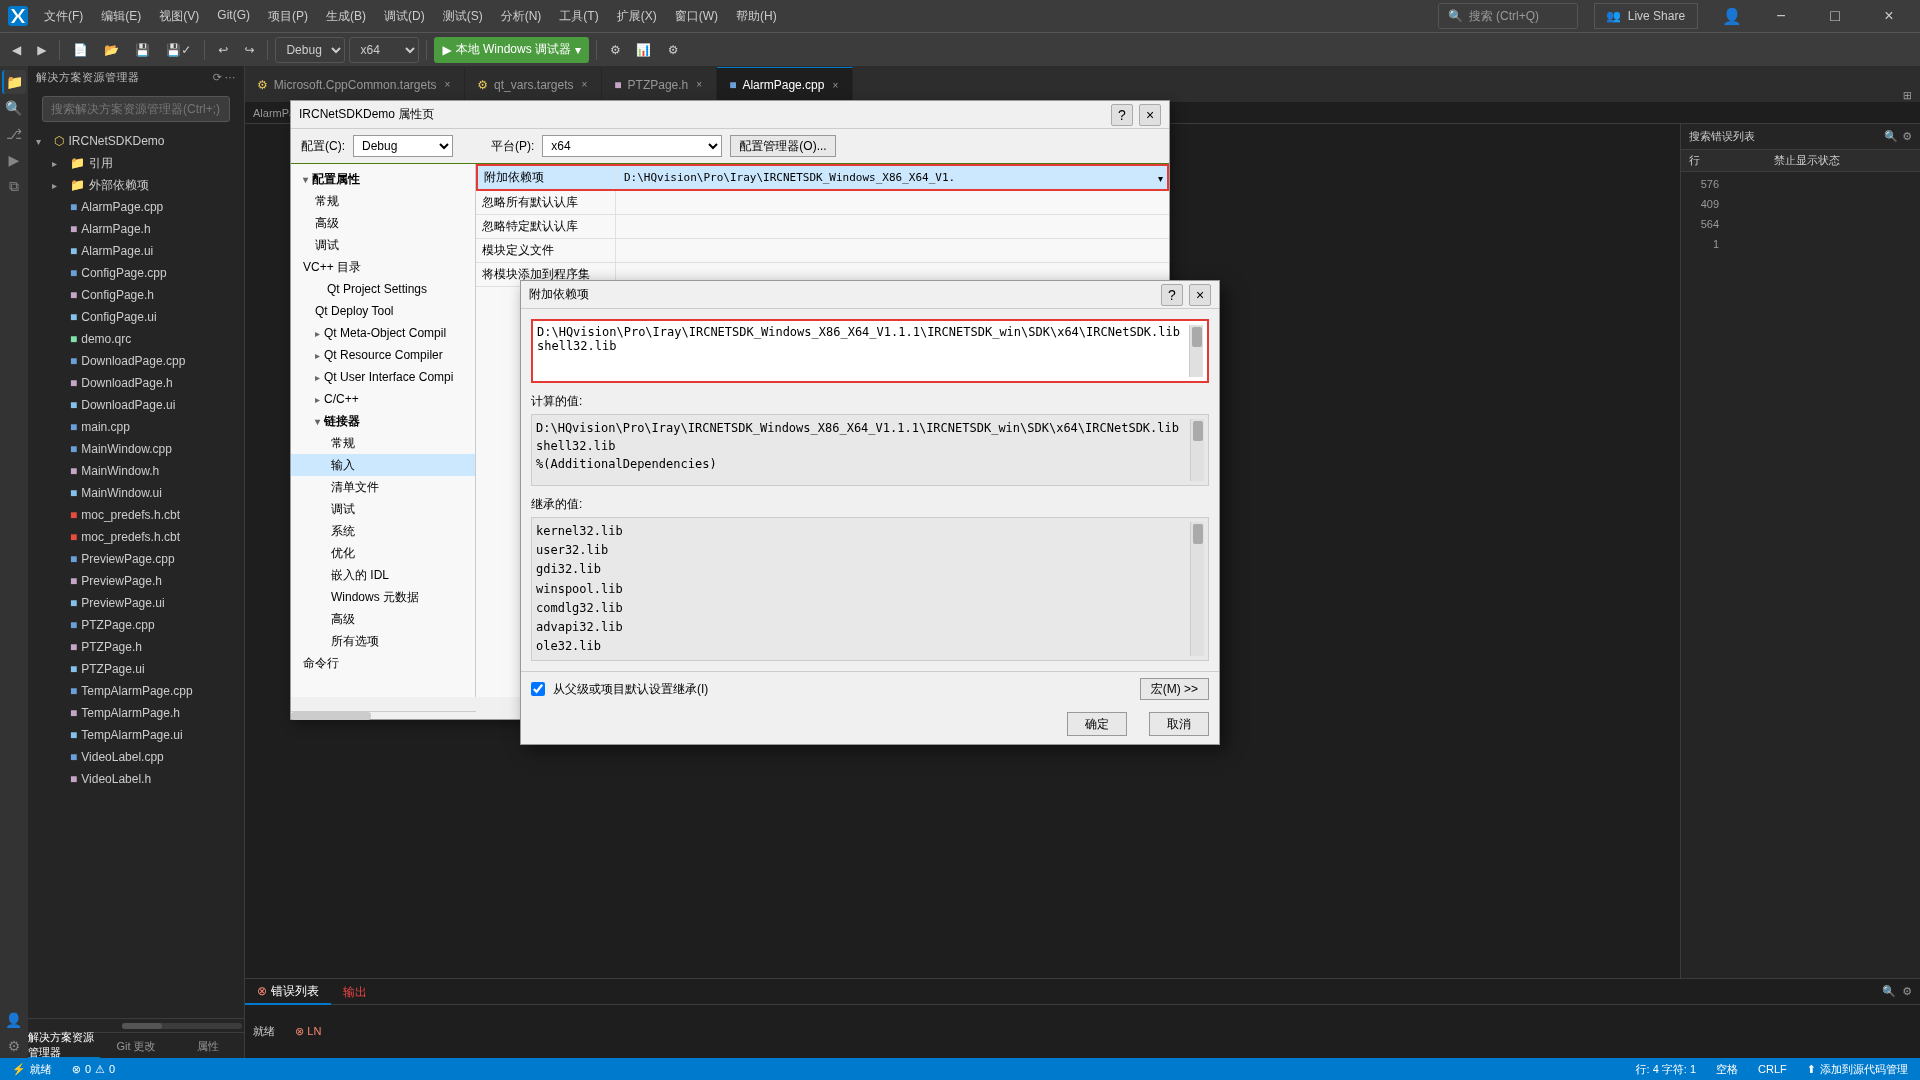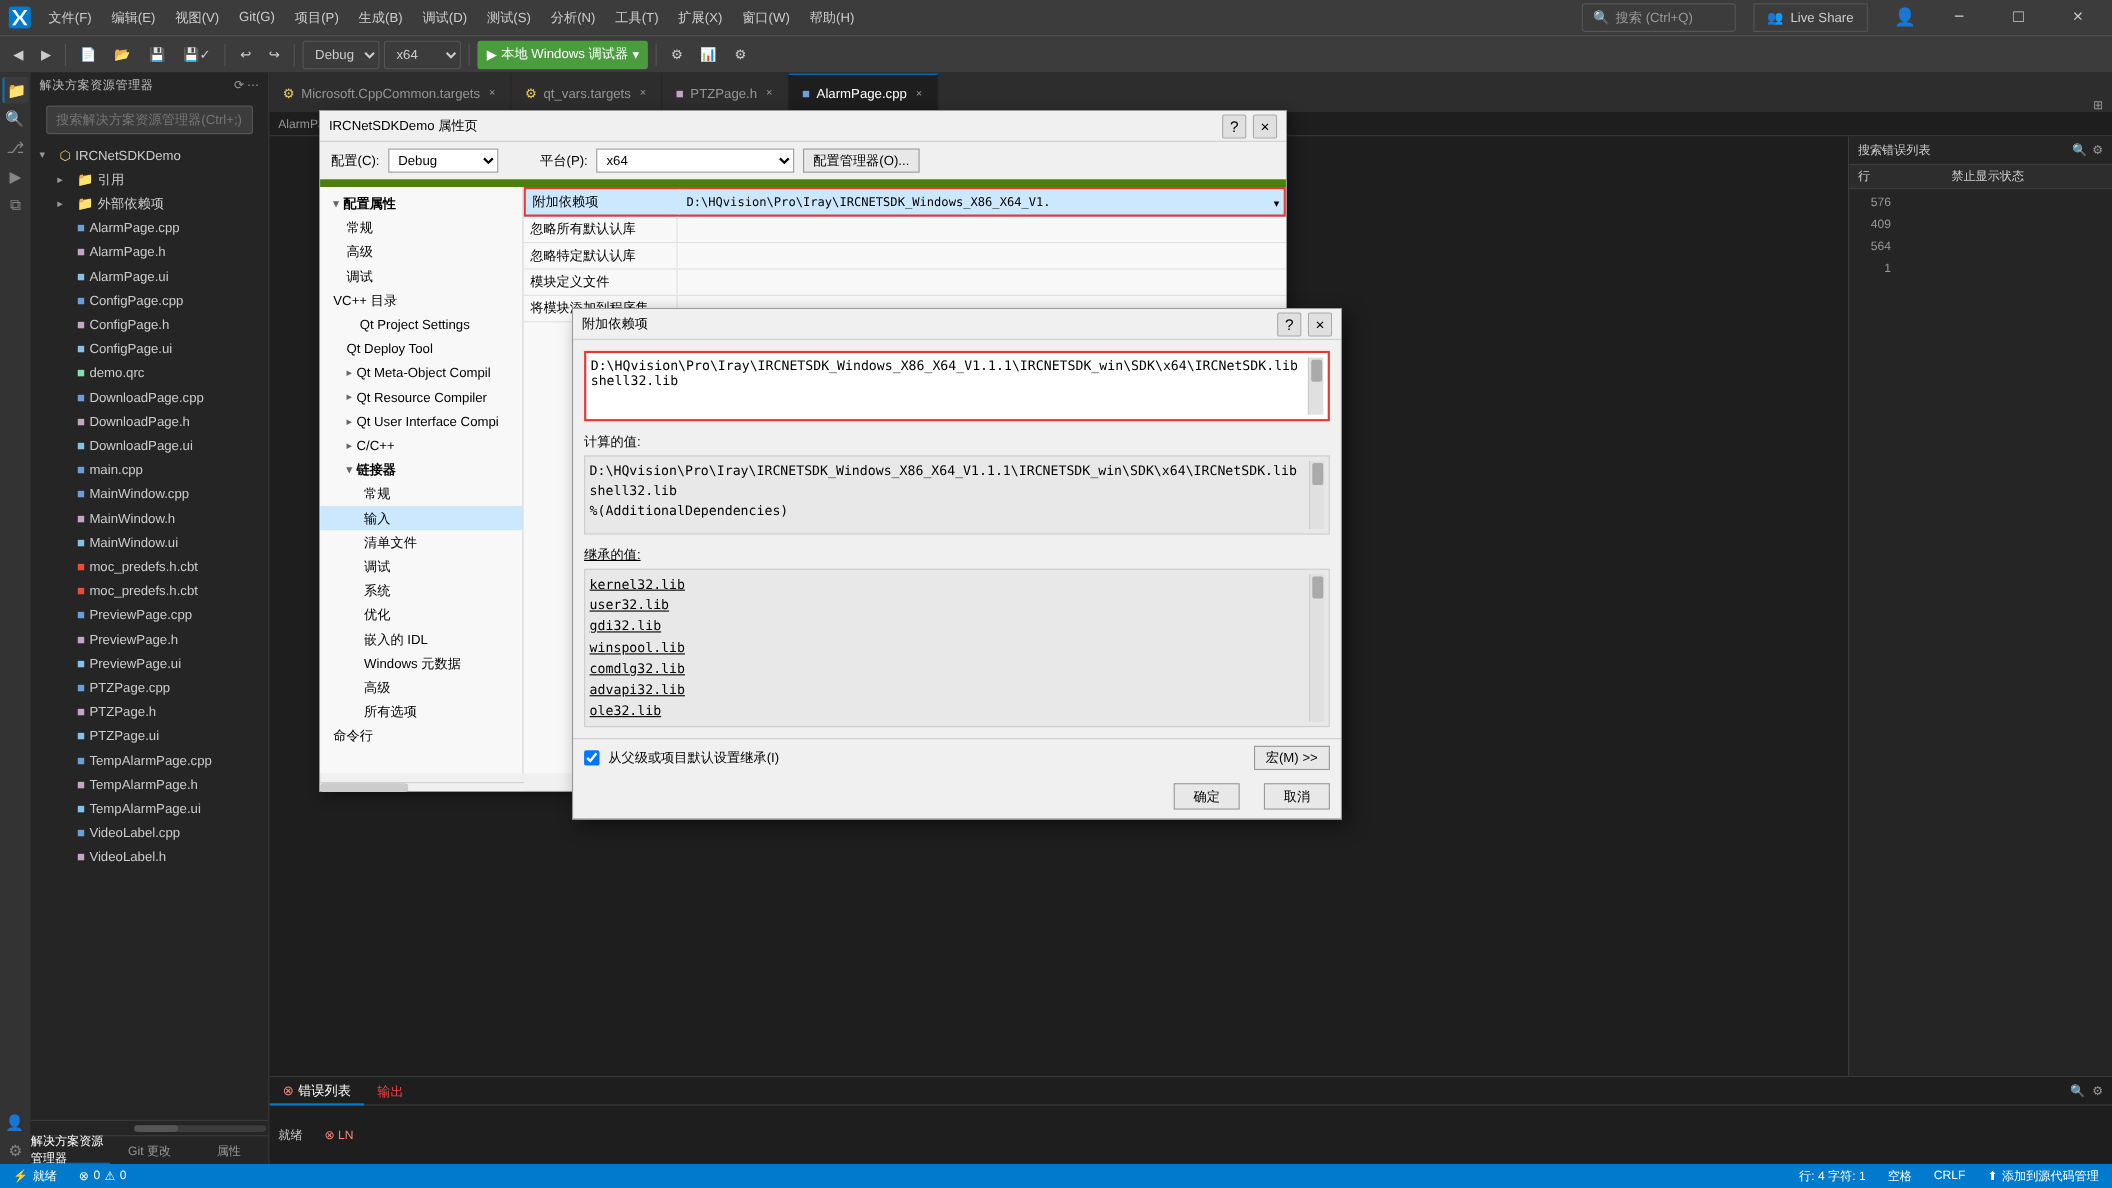--- a/index.html
+++ b/index.html
@@ -228,21 +228,21 @@
       border: 1px solid #aaa; background: #e0e0e0;
       border-radius: 2px;
     }
 
     
     .dialog-config-row {
       display: flex; align-items: center;
       padding: 6px 10px;
       gap: 8px;
       background: #f0f0f0;
-      border-bottom: 7px solid #4d7c0f;
+      border-bottom: 1px solid #4d7c0f;
     }
     .dialog-config-select {
       height: 22px; border: 1px solid #999; background: white;
       font-size: 12px; padding: 0 4px; color: #000;
       min-width: 100px;
     }
     .config-manager-btn {
       height: 22px; padding: 0 8px; border: 1px solid #999;
       background: #e8e8e8; font-size: 12px; cursor: pointer; color: #000;
     }
@@ -318,21 +318,21 @@
       resize: none;
       font-size: 12px;
       font-family: 'Consolas', monospace;
       color: #000;
       background: white;
     }
 
     .computed-section { margin-top: 4px; }
     .section-label { font-size: 12px; color: #000; margin-bottom: 4px; }
 
-    .inherited-section { margin-top: 4px; text-decoration: underline; }
+    .inherited-section { margin-top: 4px; }
 
     .inner-dialog-footer {
       display: flex; align-items: center;
       padding: 6px 10px;
       border-top: 1px solid #ccc;
       gap: 8px;
     }
     .inherit-checkbox { width: 14px; height: 14px; }
     .inherit-label { font-size: 12px; color: #000; flex: 1; }
     .macro-btn {

